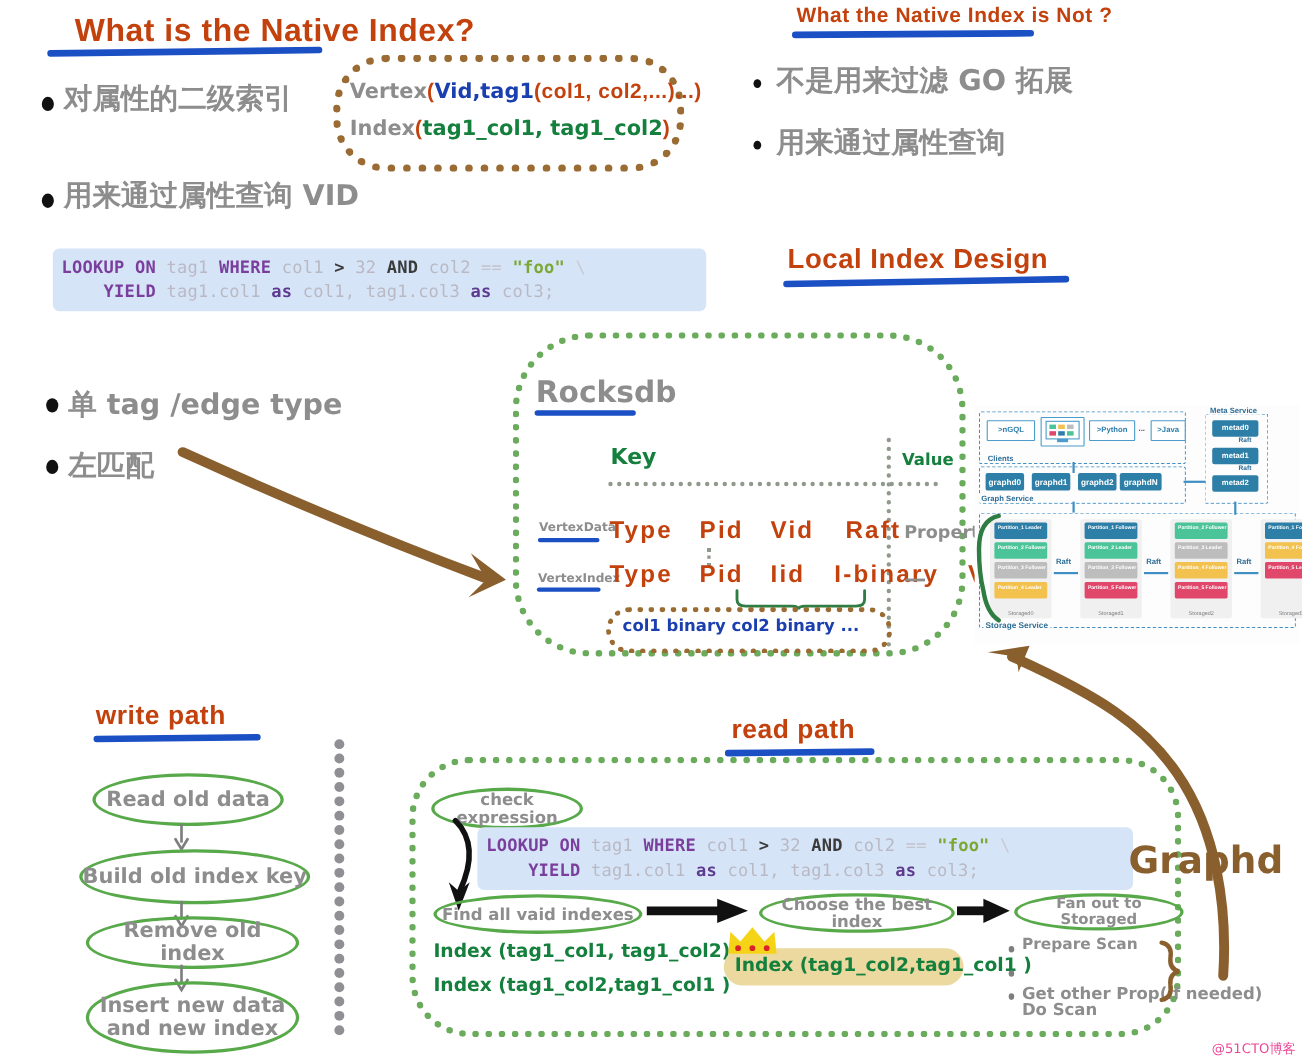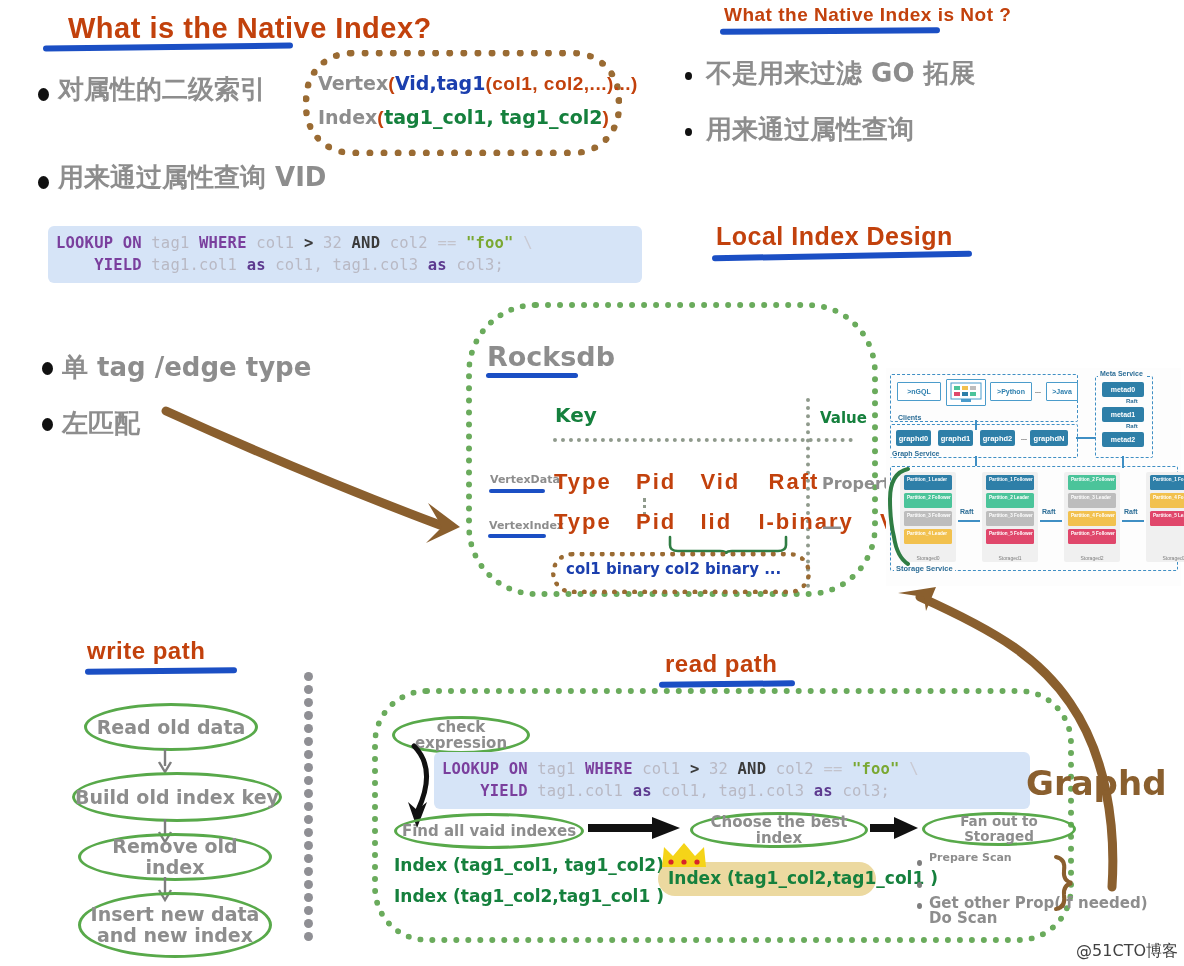--- a/index.html
+++ b/index.html
@@ -191,22 +191,22 @@
   
   .highlight{
     position:absolute;
     background:#ecd9a0;
     border-radius:22px;
   }
   
   .watermark{
     position:absolute;
     right:6px;bottom:4px;
-    font-size:16px;
-    color:#404040;
+    font-size:12px;
+    color:#ec4899;
     font-family:"DejaVu Sans", sans-serif;
   }
   .vline-dots{
     position:absolute;
     width:9px;
   }
   .vdot{
     position:absolute;
     width:9px;height:9px;border-radius:50%;
     background:#8f8f94;
@@ -333,21 +333,21 @@
   <div class="cbox" style="left:104px;top:14px;width:40px;height:17px;">&gt;Python</div>
   <div class="archlabel" style="left:147px;top:19px;color:#555;font-size:7px;background:transparent;">...</div>
   <div class="cbox" style="left:160px;top:14px;width:30px;height:17px;">&gt;Java</div>
 
   <div class="dash" style="left:4px;top:56px;width:186px;height:32px;"></div>
   <div class="archlabel" style="left:4px;top:82px;">Graph Service</div>
   <div class="gbox" style="left:10px;top:62px;width:35px;height:16px;">graphd0</div>
   <div class="gbox" style="left:52px;top:62px;width:35px;height:16px;">graphd1</div>
   <div class="gbox" style="left:94px;top:62px;width:35px;height:16px;">graphd2</div>
   <div class="archlabel" style="left:133px;top:66px;color:#555;background:transparent;">...</div>
-  <div class="gbox" style="left:144px;top:62px;width:38px;height:16px;">graphdN</div>
+  <div class="gbox" style="left:132px;top:62px;width:38px;height:16px;">graphdN</div>
 
   <div class="conn" style="left:89px;top:52px;width:2px;height:10px;"></div>
 
   <div class="conn" style="left:89px;top:88px;width:2px;height:10px;"></div>
 
   <div class="dash" style="left:209px;top:8px;width:56px;height:80px;"></div>
   <div class="archlabel" style="left:212px;top:2px;">Meta Service</div>
   <div class="mbox" style="left:216px;top:14px;width:42px;height:15px;">metad0</div>
   <div class="rlabel" style="left:240px;top:30px;">Raft</div>
   <div class="mbox" style="left:216px;top:39px;width:42px;height:15px;">metad1</div>
@@ -486,21 +486,21 @@
   <path d="M2 26 L4 6 L13 15 L24 2 L35 15 L44 6 L46 26 Z" fill="#f5d418"></path>
   <circle cx="11" cy="21" r="2.6" fill="#d8232a"></circle>
   <circle cx="24" cy="21" r="2.6" fill="#d8232a"></circle>
   <circle cx="37" cy="21" r="2.6" fill="#d8232a"></circle>
 </svg>
 <div class="abs" style="left:668px;top:868px;font-size:17px;">
   <span class="hand-green">Index (tag1_col2,tag1_col1 )</span>
 </div>
 
 <div class="bullet tiny" style="left:917px;top:860px;"></div>
-<div class="abs hand-gray" style="left:929px;top:851px;font-size:11px;">Prepare Scan</div>
+<div class="abs hand-gray" style="left:929px;top:851px;font-size:14px;">Prepare Scan</div>
 <div class="bullet tiny" style="left:917px;top:882px;"></div>
 <div class="abs hand-gray" style="left:929px;top:873px;font-size:15px;margin-top:36px;">Do Scan</div>
 <div class="bullet tiny" style="left:917px;top:903px;"></div>
 <div class="abs hand-gray" style="left:929px;top:894px;font-size:15px;">Get other Prop(if needed)</div>
 
 <svg class="abs" style="left:1052px;top:855px;" width="22" height="56" viewBox="0 0 22 56">
   <path d="M4 2 Q14 4, 12 16 Q11 26, 20 28 Q11 30, 12 40 Q14 52, 4 54" stroke="#8a5f2e" stroke-width="4" fill="none" stroke-linecap="round"></path>
 </svg>
 
 <svg class="abs" style="left:890px;top:585px;" width="230" height="310" viewBox="0 0 230 310">

